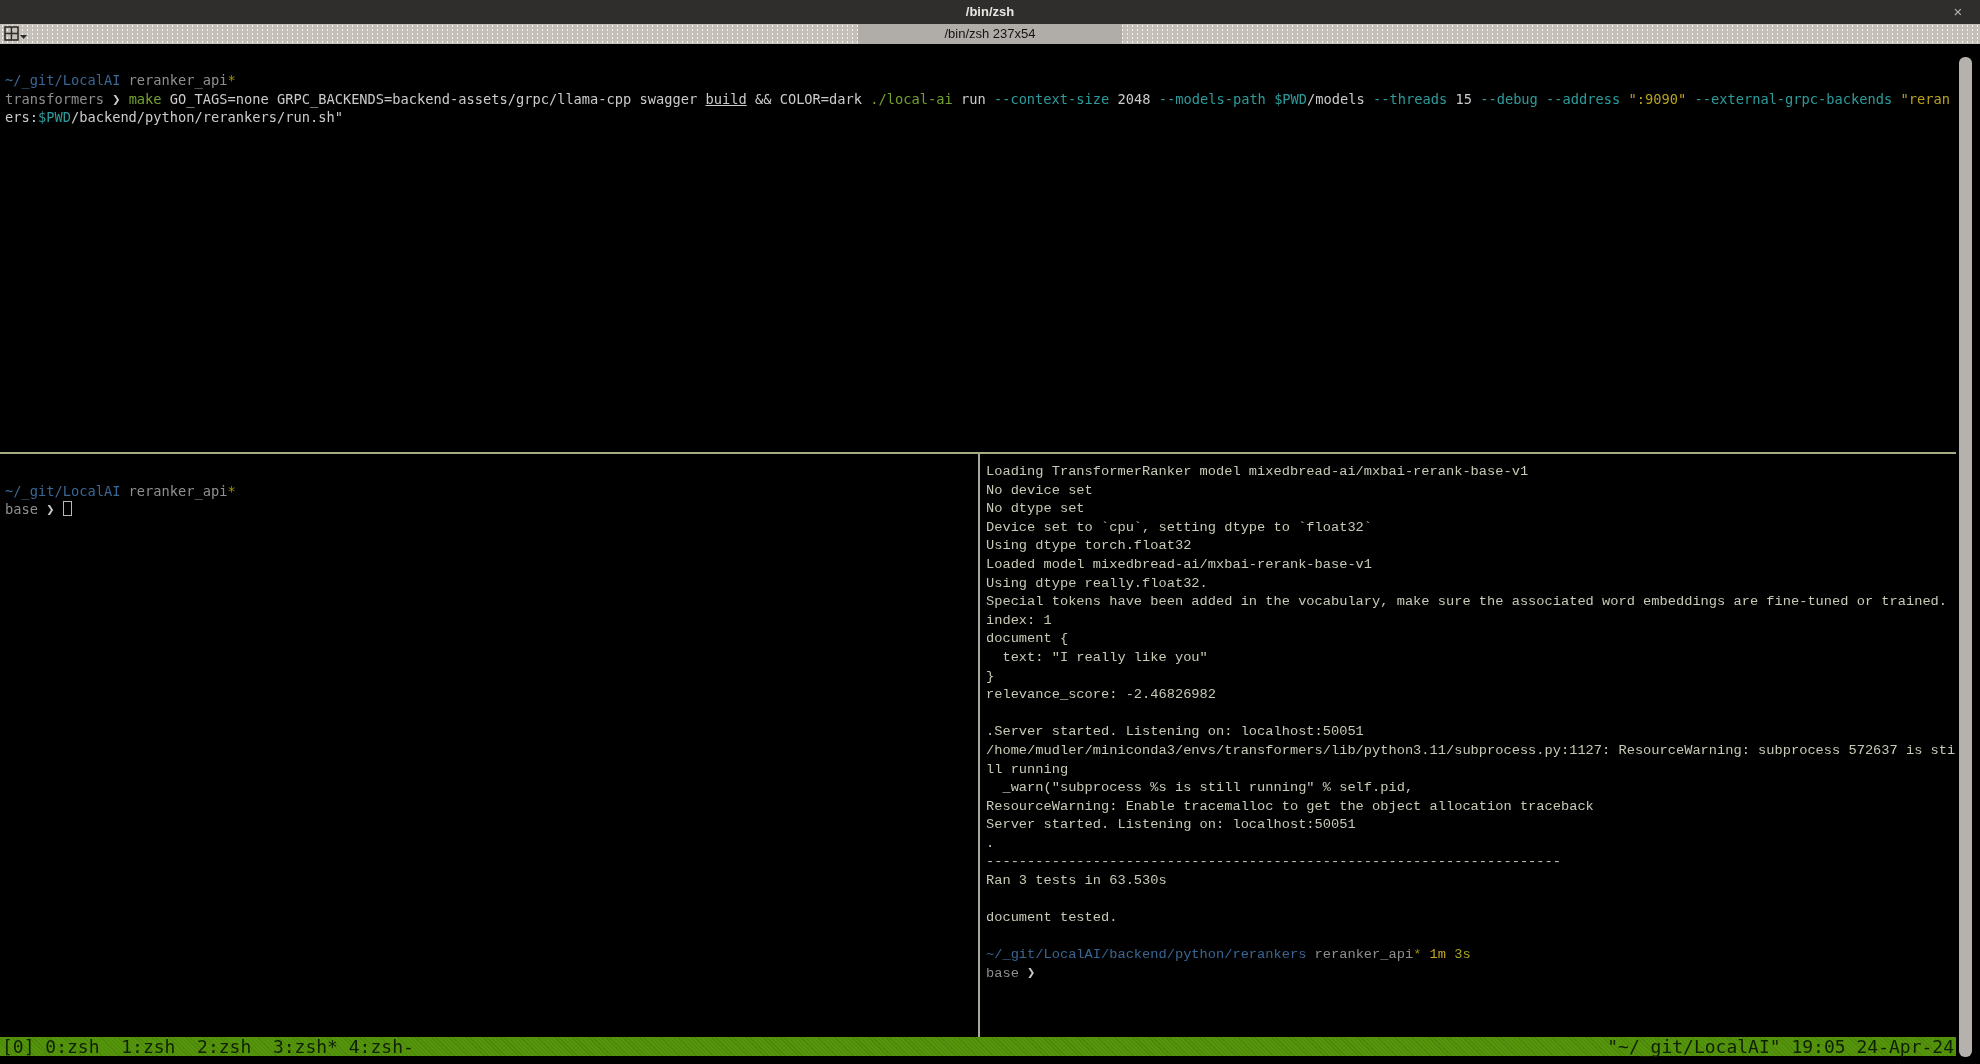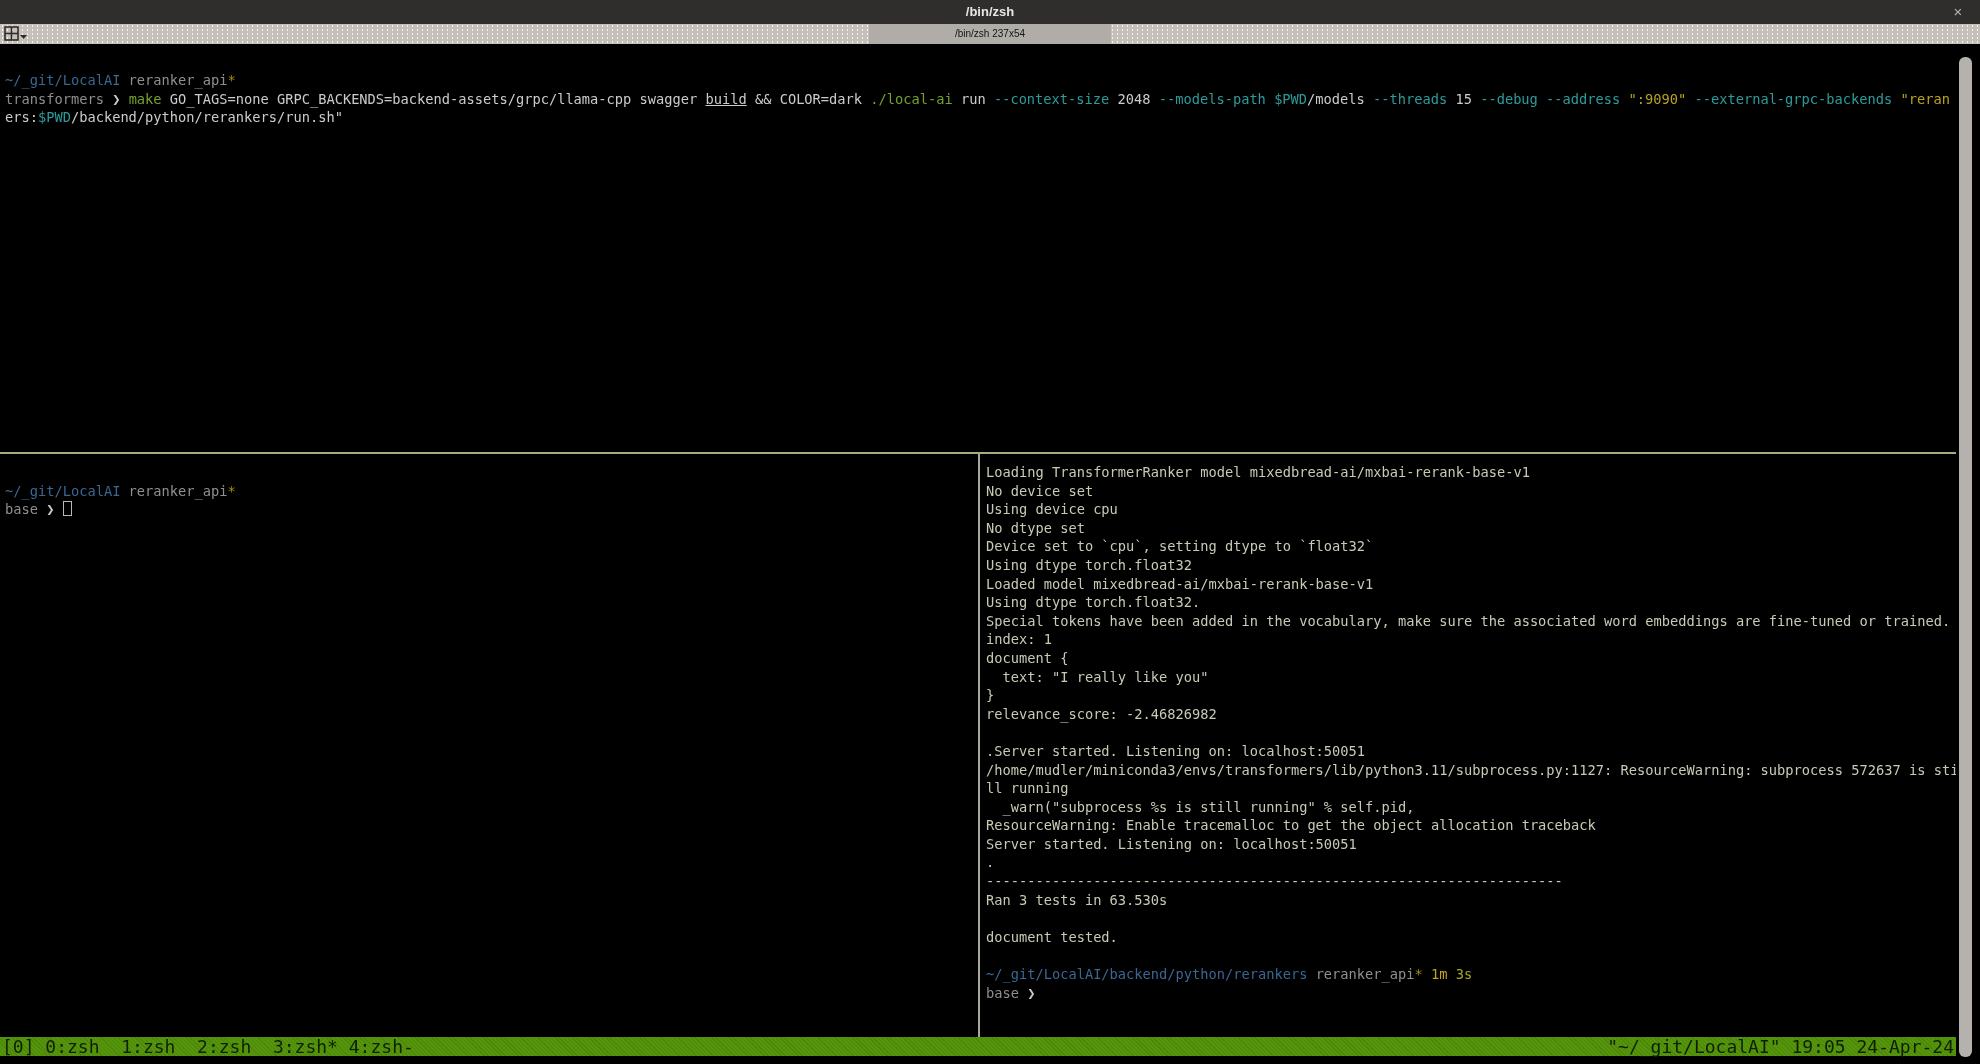--- a/index.html
+++ b/index.html
@@ -17,33 +17,33 @@
   .titlebar{position:absolute;left:0;top:0;width:1980px;height:37px;background:var(--titlebar_bg);
     color:var(--titlebar_fg);font-family:"Liberation Sans",sans-serif;font-weight:bold;font-size:13px;
     text-align:center;line-height:24px;}
   .close{position:absolute;right:12px;top:0;width:20px;height:24px;line-height:23px;text-align:center;
     color:#b9b6b2;font-weight:normal;font-size:15px;cursor:default;}
 
   .tabbar{position:absolute;left:0;top:24px;width:1980px;height:20px;
     background-color:var(--tabbar_bg);
     background-image:radial-gradient(circle,#f5f2ef 0.9px,transparent 1px);
     background-size:5px 4px;
-    color:var(--tabbar_fg);font-family:"Liberation Sans",sans-serif;font-size:10px;
+    color:var(--tabbar_fg);font-family:"Liberation Sans",sans-serif;font-size:13px;
     text-align:center;line-height:20px;}
   .tabbar .patch{display:inline-block;background:var(--tabbar_patch);padding:0 86px;height:20px;}
   .menuicon{position:absolute;left:4px;top:2px;width:24px;height:16px;}
 
   .term{position:absolute;left:0;top:44px;width:1980px;height:1020px;background:var(--bg);
     font-size:13.7px;}
   .row{height:18.6px;line-height:18.6px;white-space:pre;overflow:hidden;color:var(--fg);}
 
   .pane{position:absolute;overflow:hidden;}
   .pane-top{left:0;top:0;width:1951px;height:409px;padding:27px 0 0 5px;}
   .pane-left{left:0;top:410px;width:977px;height:583px;padding:9px 0 0 5px;}
-  .pane-right{left:986px;top:410px;width:971px;height:583px;padding:9px 0 0 0;}
+  .pane-right{left:986px;top:410px;width:971px;height:583px;padding:9px 0 0 0;font-family:Liberation Mono, monospace;}
 
   .hdivider{position:absolute;left:0;top:408px;width:1956px;height:2px;background:var(--divider_h);}
   .vdivider{position:absolute;left:978px;top:410px;width:2px;height:583px;background:var(--divider_v);}
 
   .statusbar{position:absolute;left:0;top:993px;width:1956px;height:19px;background:var(--status_bg);
     background-image:repeating-linear-gradient(45deg,rgba(0,0,0,.10) 0 1px,transparent 1px 3px);
     color:var(--status_fg);font-size:18px;line-height:19px;white-space:pre;}
   .statusbar .sleft{position:absolute;left:2px;top:0;}
   .statusbar .sright{position:absolute;right:2px;top:0;}
 
@@ -86,26 +86,25 @@
   <div class="hdivider"></div>
   <div class="pane pane-left">
       <div class="row"> </div>
       <div class="row"><span class="pth">~/_git/LocalAI</span><span class="dim"> reranker_api</span><span class="str">*</span></div>
       <div class="row"><span class="dim">base </span><span class="wht">❯ </span><span class="cursor"></span></div>
     </div>
   <div class="vdivider"></div>
   <div class="pane pane-right">
       <div class="row"><span>Loading TransformerRanker model mixedbread-ai/mxbai-rerank-base-v1</span></div>
       <div class="row"><span>No device set</span></div>
-      <div class="row"><span>Using device cpu</span></div>
       <div class="row"><span>No dtype set</span></div>
       <div class="row"><span>Device set to `cpu`, setting dtype to `float32`</span></div>
       <div class="row"><span>Using dtype torch.float32</span></div>
       <div class="row"><span>Loaded model mixedbread-ai/mxbai-rerank-base-v1</span></div>
-      <div class="row"><span>Using dtype torch.float32.</span></div>
+      <div class="row"><span>Using dtype really.float32.</span></div>
       <div class="row"><span>Special tokens have been added in the vocabulary, make sure the associated word embeddings are fine-tuned or trained.</span></div>
       <div class="row"><span>index: 1</span></div>
       <div class="row"><span>document {</span></div>
       <div class="row"><span>  text: "I really like you"</span></div>
       <div class="row"><span>}</span></div>
       <div class="row"><span>relevance_score: -2.46826982</span></div>
       <div class="row"> </div>
       <div class="row"><span>.Server started. Listening on: localhost:50051</span></div>
       <div class="row"><span>/home/mudler/miniconda3/envs/transformers/lib/python3.11/subprocess.py:1127: ResourceWarning: subprocess 572637 is sti</span></div>
       <div class="row"><span>ll running</span></div>

